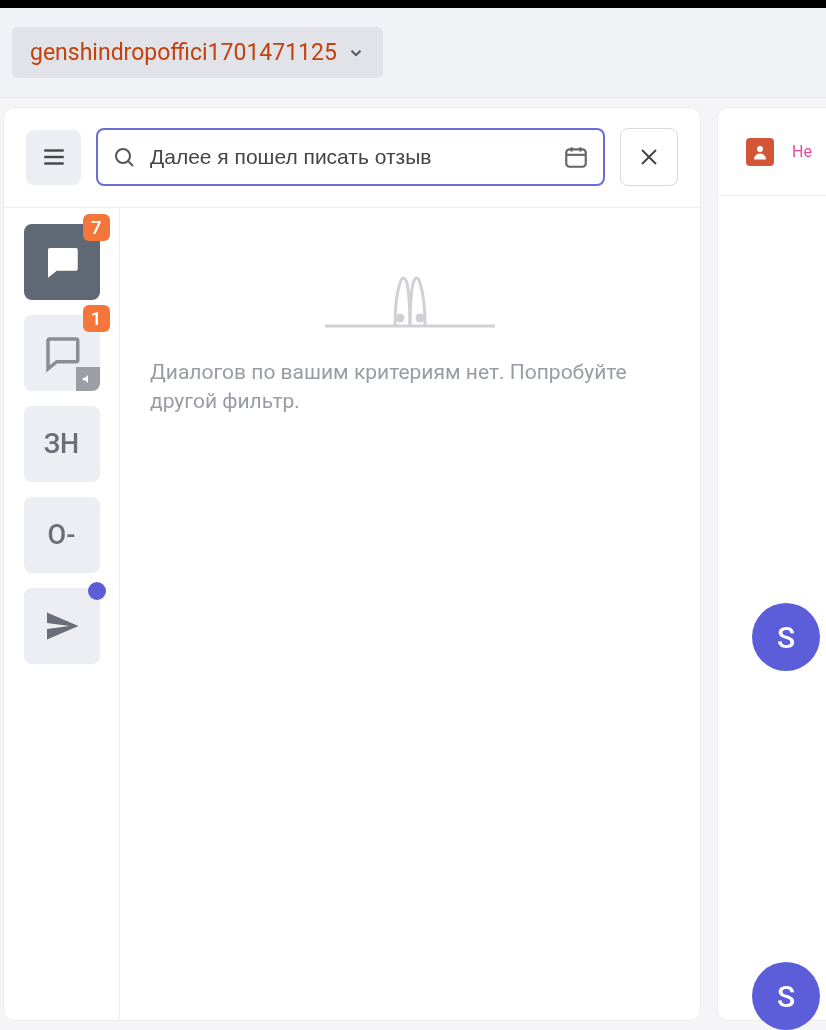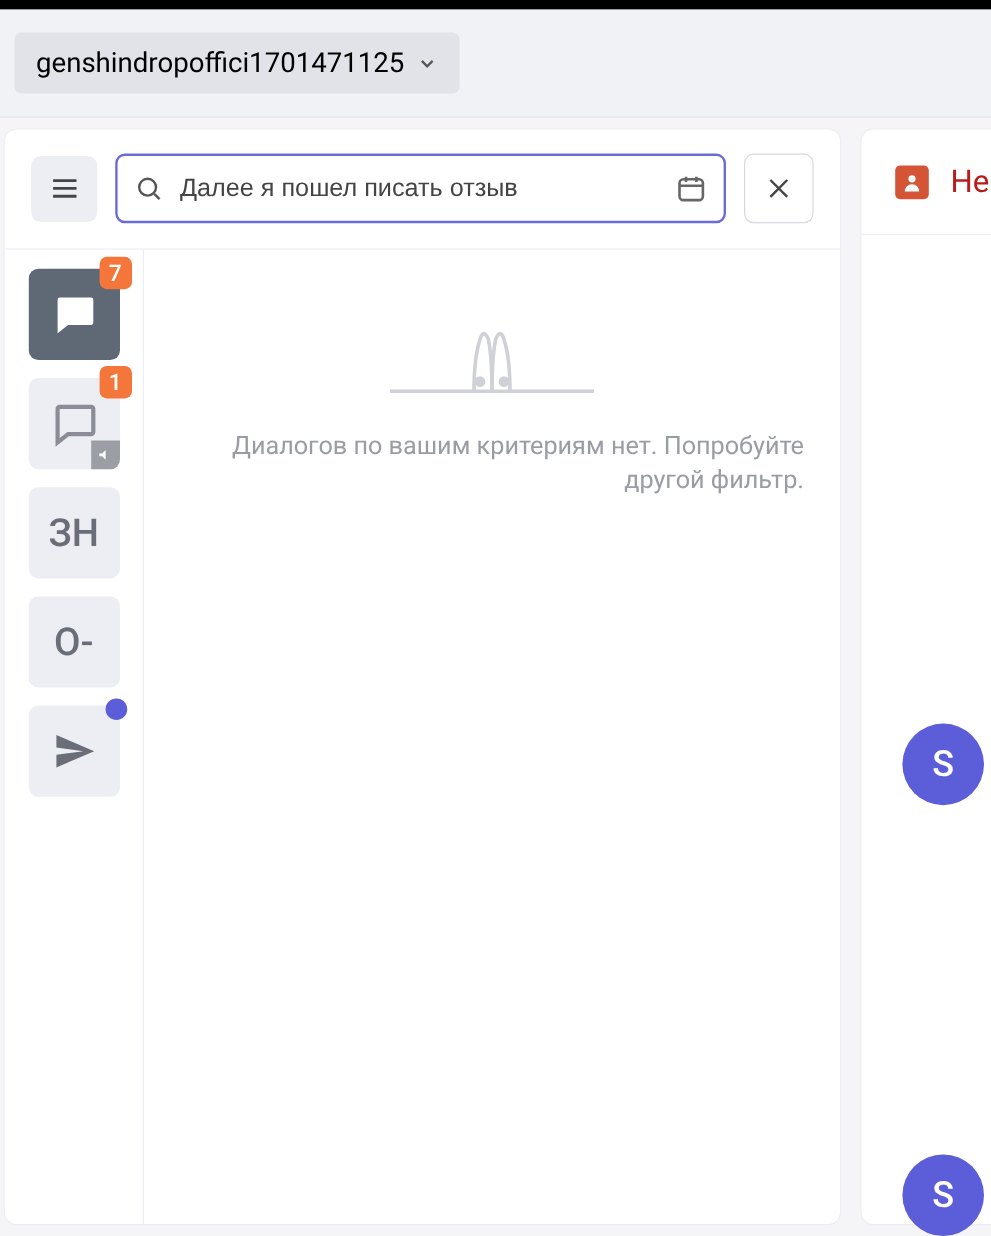--- a/index.html
+++ b/index.html
@@ -3,21 +3,21 @@
   <meta charset="utf-8">
   <style>
     * { box-sizing: border-box; margin: 0; padding: 0; }
     body { font-family: -apple-system, BlinkMacSystemFont, "Segoe UI", Roboto, Arial, sans-serif; width: 826px; height: 1030px; background: #f5f5f7; overflow: hidden; }
     
     .top-black-bar { height: 8px; background: #000; }
     
     .header-bar { height: 90px; background: #f1f2f5; border-bottom: 1px solid #e4e4e8; display: flex; align-items: center; padding: 0 12px; }
     
     .account-dropdown { background: #e2e3e8; border-radius: 6px; padding: 12px 18px; display: flex; align-items: center; gap: 10px; cursor: pointer; }
-    .account-dropdown span { font-size: 23px; color: #000000; }
+    .account-dropdown span { font-size: 23px; color: #c2410c; }
     .chevron { font-size: 18px; color: #555; }
     
     .main-area { display: flex; padding: 10px 0 10px 4px; gap: 18px; height: calc(100% - 98px); }
     
     .panel-left { width: 696px; background: #fff; border-radius: 10px; box-shadow: 0 0 0 1px #eee; display: flex; flex-direction: column; }
     
     .search-row { padding: 20px 22px; display: flex; gap: 15px; align-items: center; border-bottom: 1px solid transparent; }
     
     .menu-btn { width: 55px; height: 55px; background: #eceef3; border: none; border-radius: 8px; display: flex; align-items: center; justify-content: center; cursor: pointer; }
     
@@ -27,34 +27,34 @@
     .calendar-icon { color: #555; cursor: pointer; }
     
     .close-btn { width: 58px; height: 58px; border: 1px solid #d8d8de; border-radius: 8px; background: #fff; display: flex; align-items: center; justify-content: center; cursor: pointer; }
     
     .content-row { flex: 1; display: flex; border-top: 1px solid #eceef3; }
     
     .sidebar { width: 116px; border-right: 1px solid #eceef3; padding: 16px 10px; display: flex; flex-direction: column; gap: 15px; align-items: center; }
     
     .nav-item { width: 76px; height: 76px; border-radius: 8px; display: flex; align-items: center; justify-content: center; position: relative; cursor: pointer; background: #eceef3; }
     .nav-item.active { background: #5e6975; }
-    .nav-text { font-size: 32px; font-weight: 500; color: #6a6e78; }
+    .nav-text { font-size: 27px; font-weight: 500; color: #6a6e78; }
     
     .badge { position: absolute; top: -10px; right: -10px; background: #f4763a; color: #fff; font-size: 19px; font-weight: 500; padding: 2px 8px; border-radius: 6px; min-width: 26px; text-align: center; }
     .dot-badge { position: absolute; top: -6px; right: -6px; width: 18px; height: 18px; background: #5b5ed8; border-radius: 50%; }
     .corner-icon { position: absolute; bottom: 0; right: 0; width: 24px; height: 24px; background: #9c9ea6; border-bottom-right-radius: 8px; display: flex; align-items: center; justify-content: center; }
     
     .empty-state { flex: 1; padding: 60px 20px; display: flex; flex-direction: column; align-items: center; }
     .empty-illustration { width: 170px; height: 60px; margin-bottom: 30px; }
-    .empty-text { font-size: 21px; color: #9a9ca4; text-align: right; line-height: 1.4; max-width: 520px; }
+    .empty-text { font-size: 21px; color: #9a9ca4; text-align: left; line-height: 1.4; max-width: 520px; }
     
     .panel-right { flex: 1; background: #fff; border-radius: 10px 0 0 10px; box-shadow: 0 0 0 1px #eee; display: flex; flex-direction: column; position: relative; }
     .right-header { padding: 20px 0 20px 28px; display: flex; align-items: center; gap: 18px; border-bottom: 1px solid #f0f0f3; height: 88px; }
     .person-icon { width: 28px; height: 28px; background: #d35536; border-radius: 4px; display: flex; align-items: center; justify-content: center; flex-shrink: 0; }
-    .right-title { font-size: 26px; color: #b91c1c; white-space: nowrap; overflow: hidden; }
+    .right-title { font-size: 16px; color: #ec4899; white-space: nowrap; overflow: hidden; }
     
     .float-avatar { position: absolute; right: 6px; width: 68px; height: 68px; background: #5b5ed8; border-radius: 50%; display: flex; align-items: center; justify-content: center; color: #fff; font-size: 30px; font-weight: 500; }
     .float-avatar.pos1 { top: 495px; }
     .float-avatar.pos2 { top: 854px; }
   </style>
 </head>
 <body>
 
 <div class="top-black-bar"></div>
 

